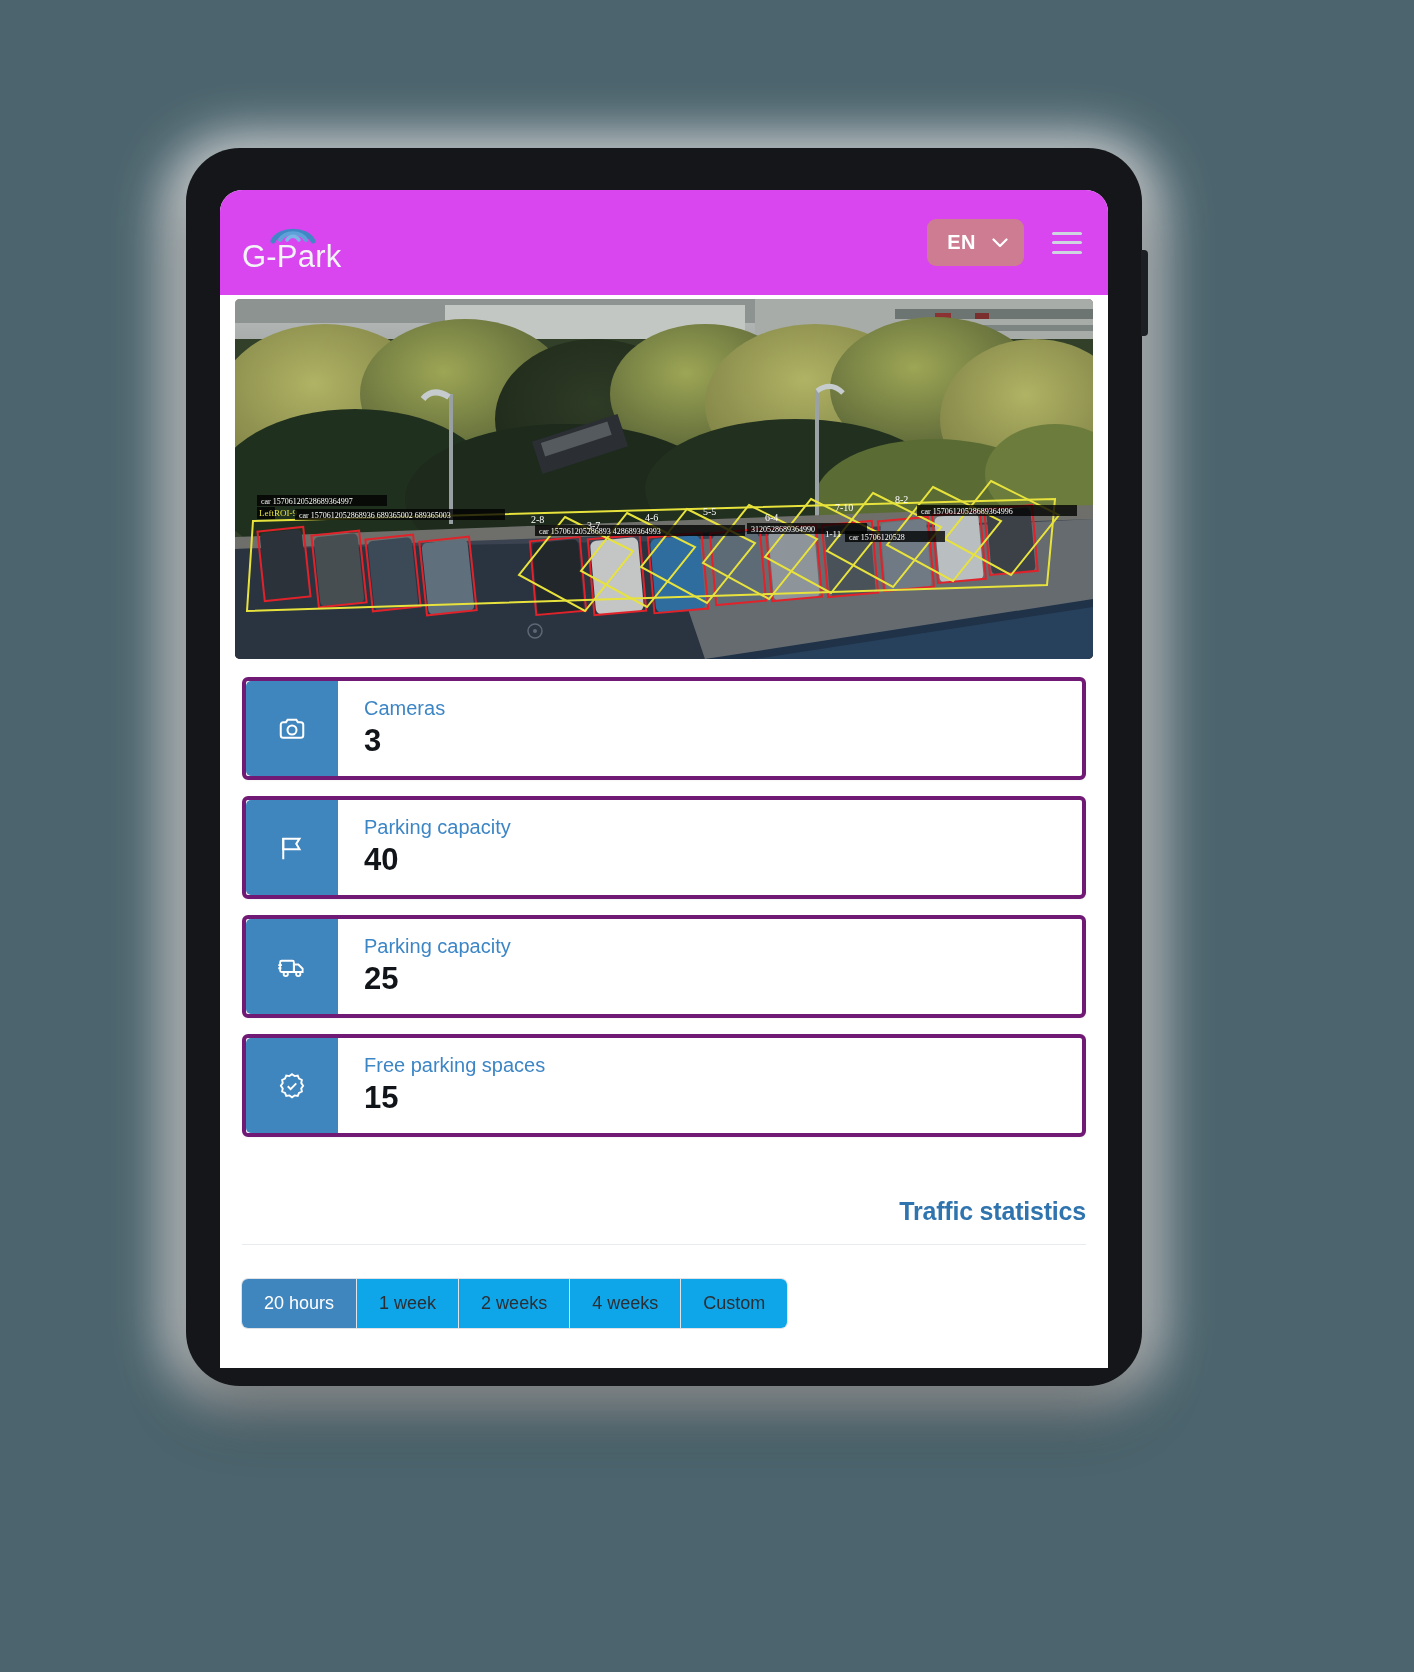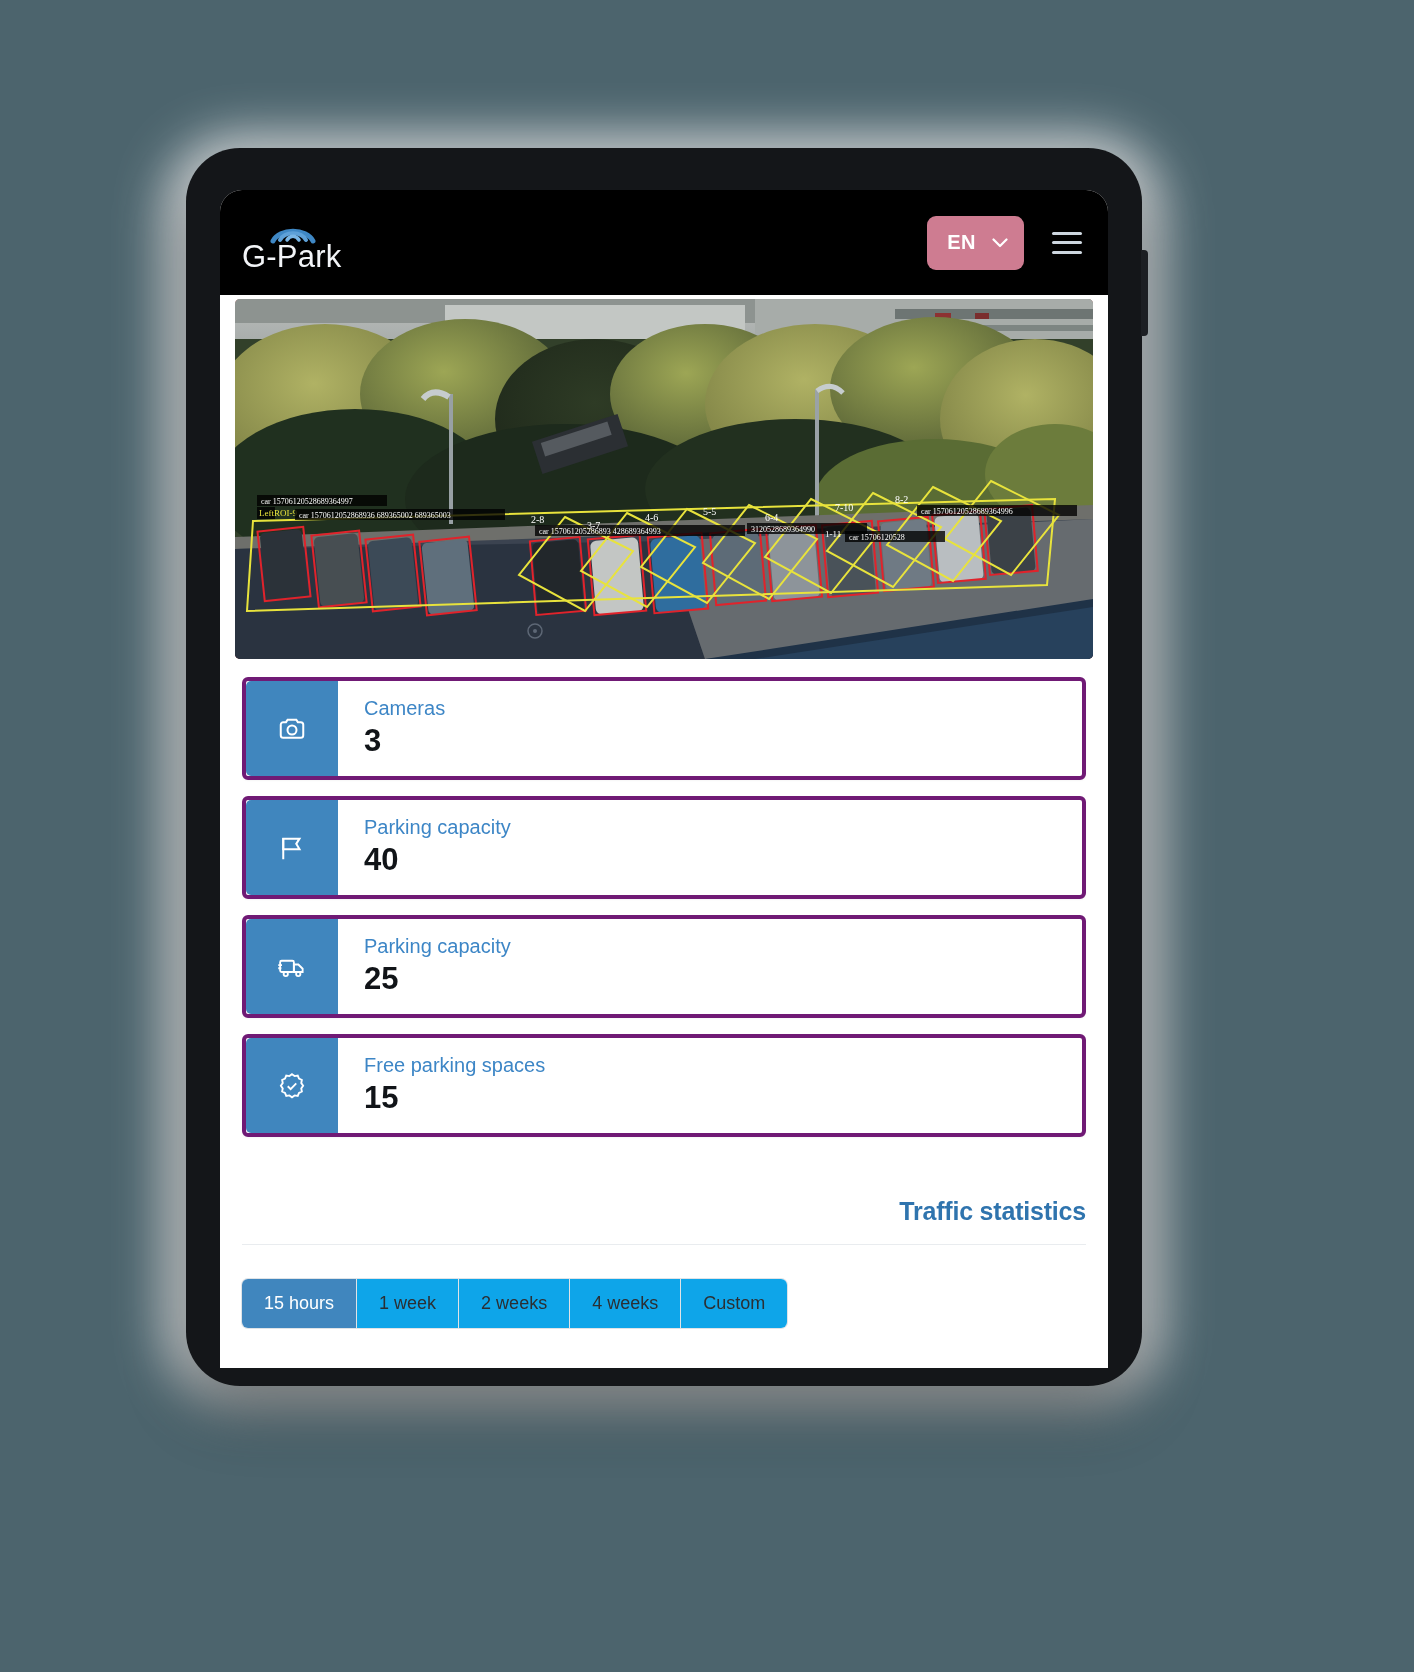--- a/index.html
+++ b/index.html
@@ -53,21 +53,21 @@
     width: 888px;
     height: 1178px;
     background: #ffffff;
     border-radius: 22px 22px 0 0;
     overflow: hidden;
   }
 
   
   .app-header {
     height: 105px;
-    background: #000000;
+    background: #d946ef;
     display: flex;
     align-items: center;
     justify-content: space-between;
     padding: 0 26px 0 22px;
     box-sizing: border-box;
   }
   .brand {
     display: flex;
     flex-direction: column;
     justify-content: center;
@@ -91,21 +91,21 @@
   }
   .header-right {
     display: flex;
     align-items: center;
     gap: 28px;
   }
   .lang-btn {
     background: #ce7c91;
     border: none;
     border-radius: 9px;
-    height: 54px;
+    height: 47px;
     padding: 0 16px 0 20px;
     display: flex;
     align-items: center;
     gap: 16px;
     cursor: pointer;
   }
   .lang-btn .lang-text {
     color: #ffffff;
     font-size: 20px;
     font-weight: bold;
@@ -460,21 +460,21 @@
         <div class="stat-value">15</div>
       </div>
     </div>
 
   </div>
 
   <div class="traffic">
     <div class="traffic-title">Traffic statistics</div>
     <div class="traffic-rule"></div>
     <div class="range-tabs">
-      <div class="range-tab active">15 hours</div>
+      <div class="range-tab active">20 hours</div>
       <div class="range-tab">1 week</div>
       <div class="range-tab">2 weeks</div>
       <div class="range-tab">4 weeks</div>
       <div class="range-tab">Custom</div>
     </div>
   </div>
 
 </div>
 
 </body></html>

